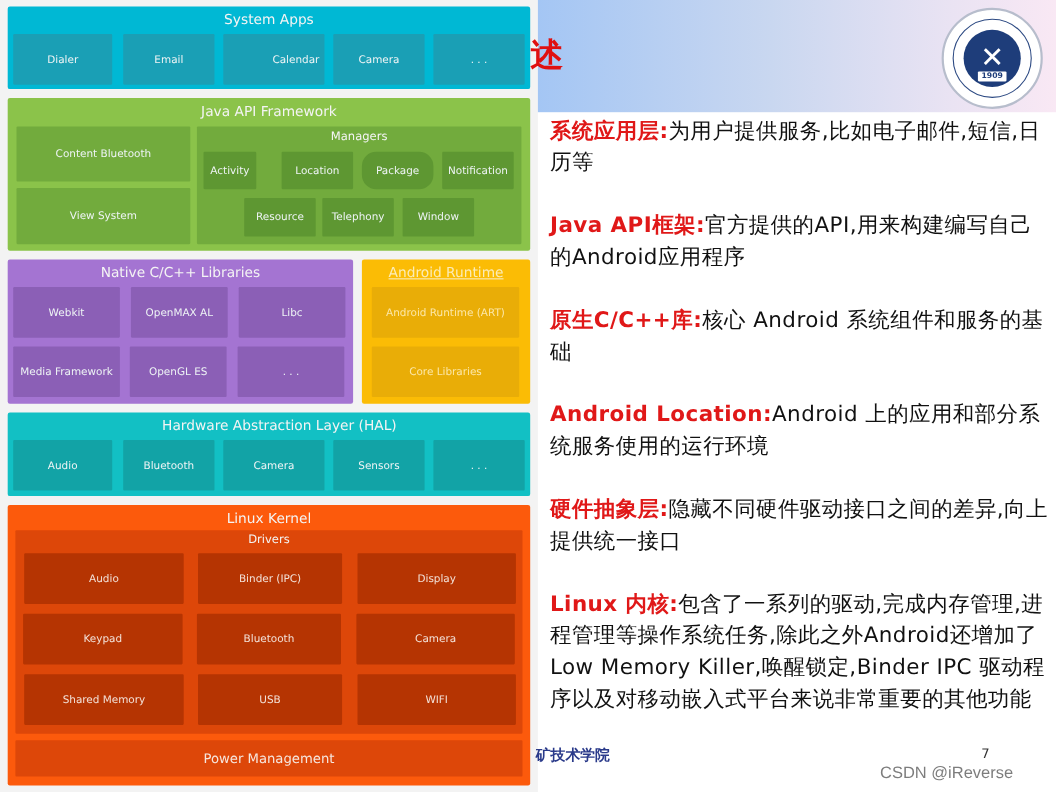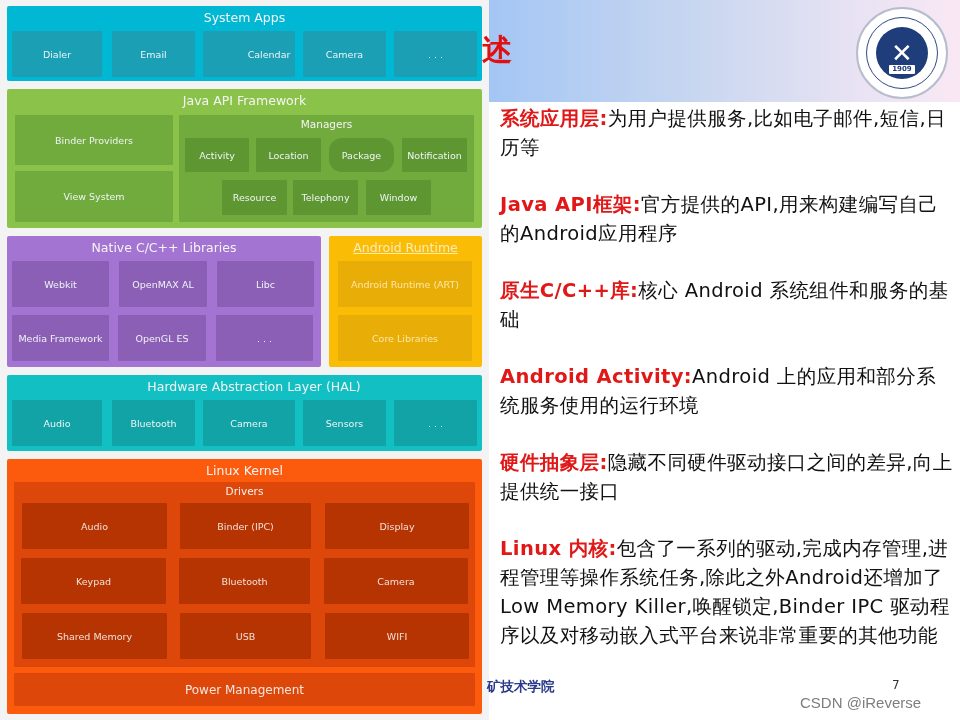--- a/index.html
+++ b/index.html
@@ -62,25 +62,25 @@
     <div class="layer-title" style="top:4px;">System Apps</div>
     <div class="cell" style="left:5px;width:90px;">Dialer</div>
     <div class="cell" style="left:105px;width:83px;">Email</div>
     <div class="cell" style="left:196px;width:92px;padding-left:40px;">Calendar</div>
     <div class="cell" style="left:296px;width:83px;">Camera</div>
     <div class="cell" style="left:387px;width:83px;">. . .</div>
   </div>
 
   <div class="layer java">
     <div class="layer-title" style="top:4px;">Java API Framework</div>
-    <div class="cell l" style="left:8px;top:26px;width:158px;height:50px;">Binder Providers</div>
+    <div class="cell l" style="left:8px;top:26px;width:158px;height:50px;">Content Bluetooth</div>
     <div class="cell l" style="left:8px;top:82px;width:158px;height:51px;">View System</div>
     <div class="panel" style="left:172px;top:26px;width:295px;height:107px;">
       <div class="layer-title" style="top:3px;font-size:10.5px;">Managers</div>
-      <div class="cell m" style="left:6px;top:23px;width:64px;height:34px;">Activity</div>
+      <div class="cell m" style="left:6px;top:23px;width:48px;height:34px;">Activity</div>
       <div class="cell m" style="left:77px;top:23px;width:65px;height:34px;">Location</div>
       <div class="cell m" style="left:150px;top:23px;width:65px;height:34px;border-radius:13px;">Package</div>
       <div class="cell m" style="left:223px;top:23px;width:65px;height:34px;">Notification</div>
       <div class="cell m" style="left:43px;top:65px;width:65px;height:35px;">Resource</div>
       <div class="cell m" style="left:114px;top:65px;width:65px;height:35px;">Telephony</div>
       <div class="cell m" style="left:187px;top:65px;width:65px;height:35px;">Window</div>
     </div>
   </div>
 
   <div class="layer native">
@@ -138,21 +138,21 @@
 <div class="desc" style="top:104px;">
   <span class="term">系统应用层:</span><span>为用户提供服务,比如电子邮件,短信,日历等</span>
 </div>
 <div class="desc" style="top:190px;">
   <span class="term">Java API框架:</span><span>官方提供的API,用来构建编写自己的Android应用程序</span>
 </div>
 <div class="desc" style="top:276px;">
   <span class="term">原生C/C++库:</span><span>核心 Android 系统组件和服务的基础</span>
 </div>
 <div class="desc" style="top:362px;">
-  <span class="term">Android Activity:</span><span>Android 上的应用和部分系统服务使用的运行环境</span>
+  <span class="term">Android Location:</span><span>Android 上的应用和部分系统服务使用的运行环境</span>
 </div>
 <div class="desc" style="top:448px;">
   <span class="term">硬件抽象层:</span><span>隐藏不同硬件驱动接口之间的差异,向上提供统一接口</span>
 </div>
 <div class="desc" style="top:534px;">
   <span class="term">Linux 内核:</span><span>包含了一系列的驱动,完成内存管理,进程管理等操作系统任务,除此之外Android还增加了Low Memory Killer,唤醒锁定,Binder IPC 驱动程序以及对移动嵌入式平台来说非常重要的其他功能</span>
 </div>
 
 <div class="footer-school">矿技术学院</div>
 <div class="page-num">7</div>

